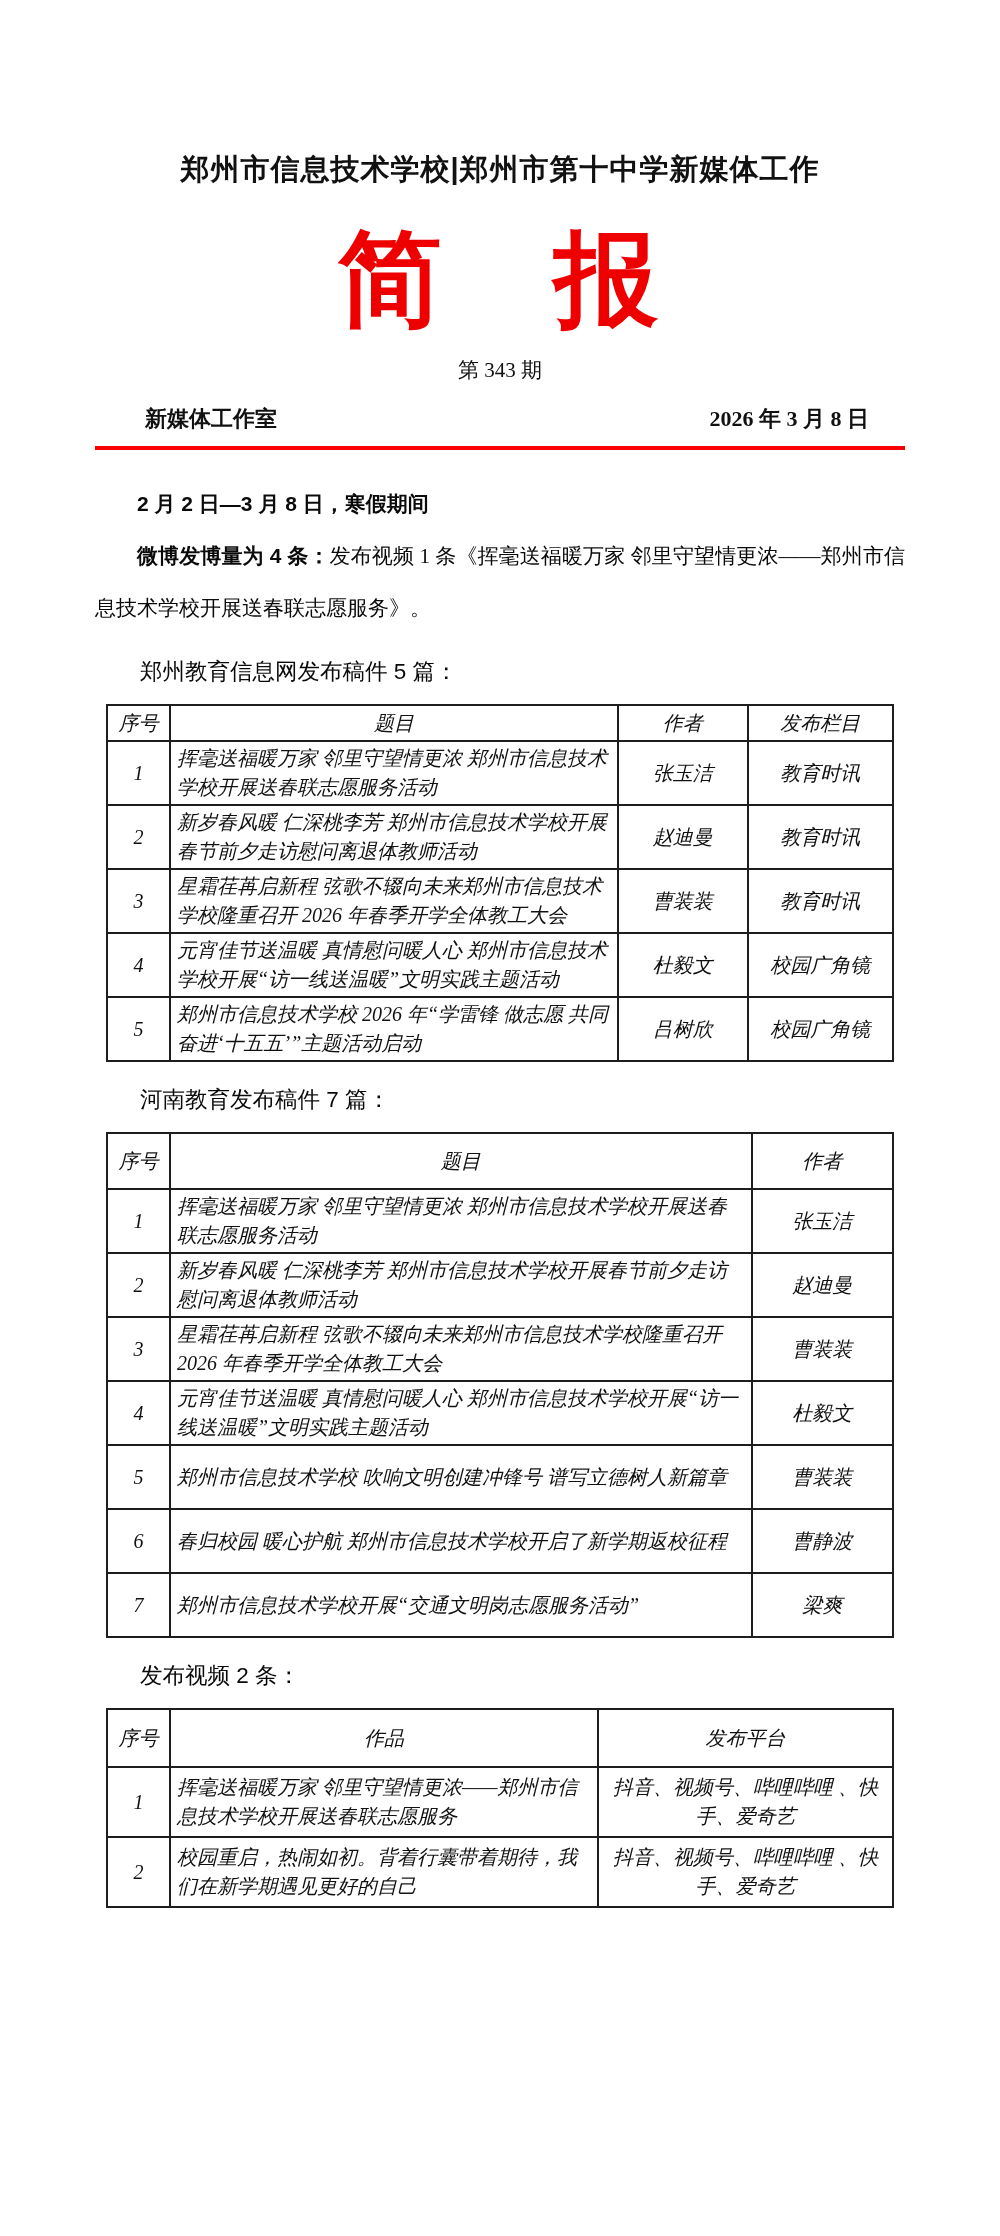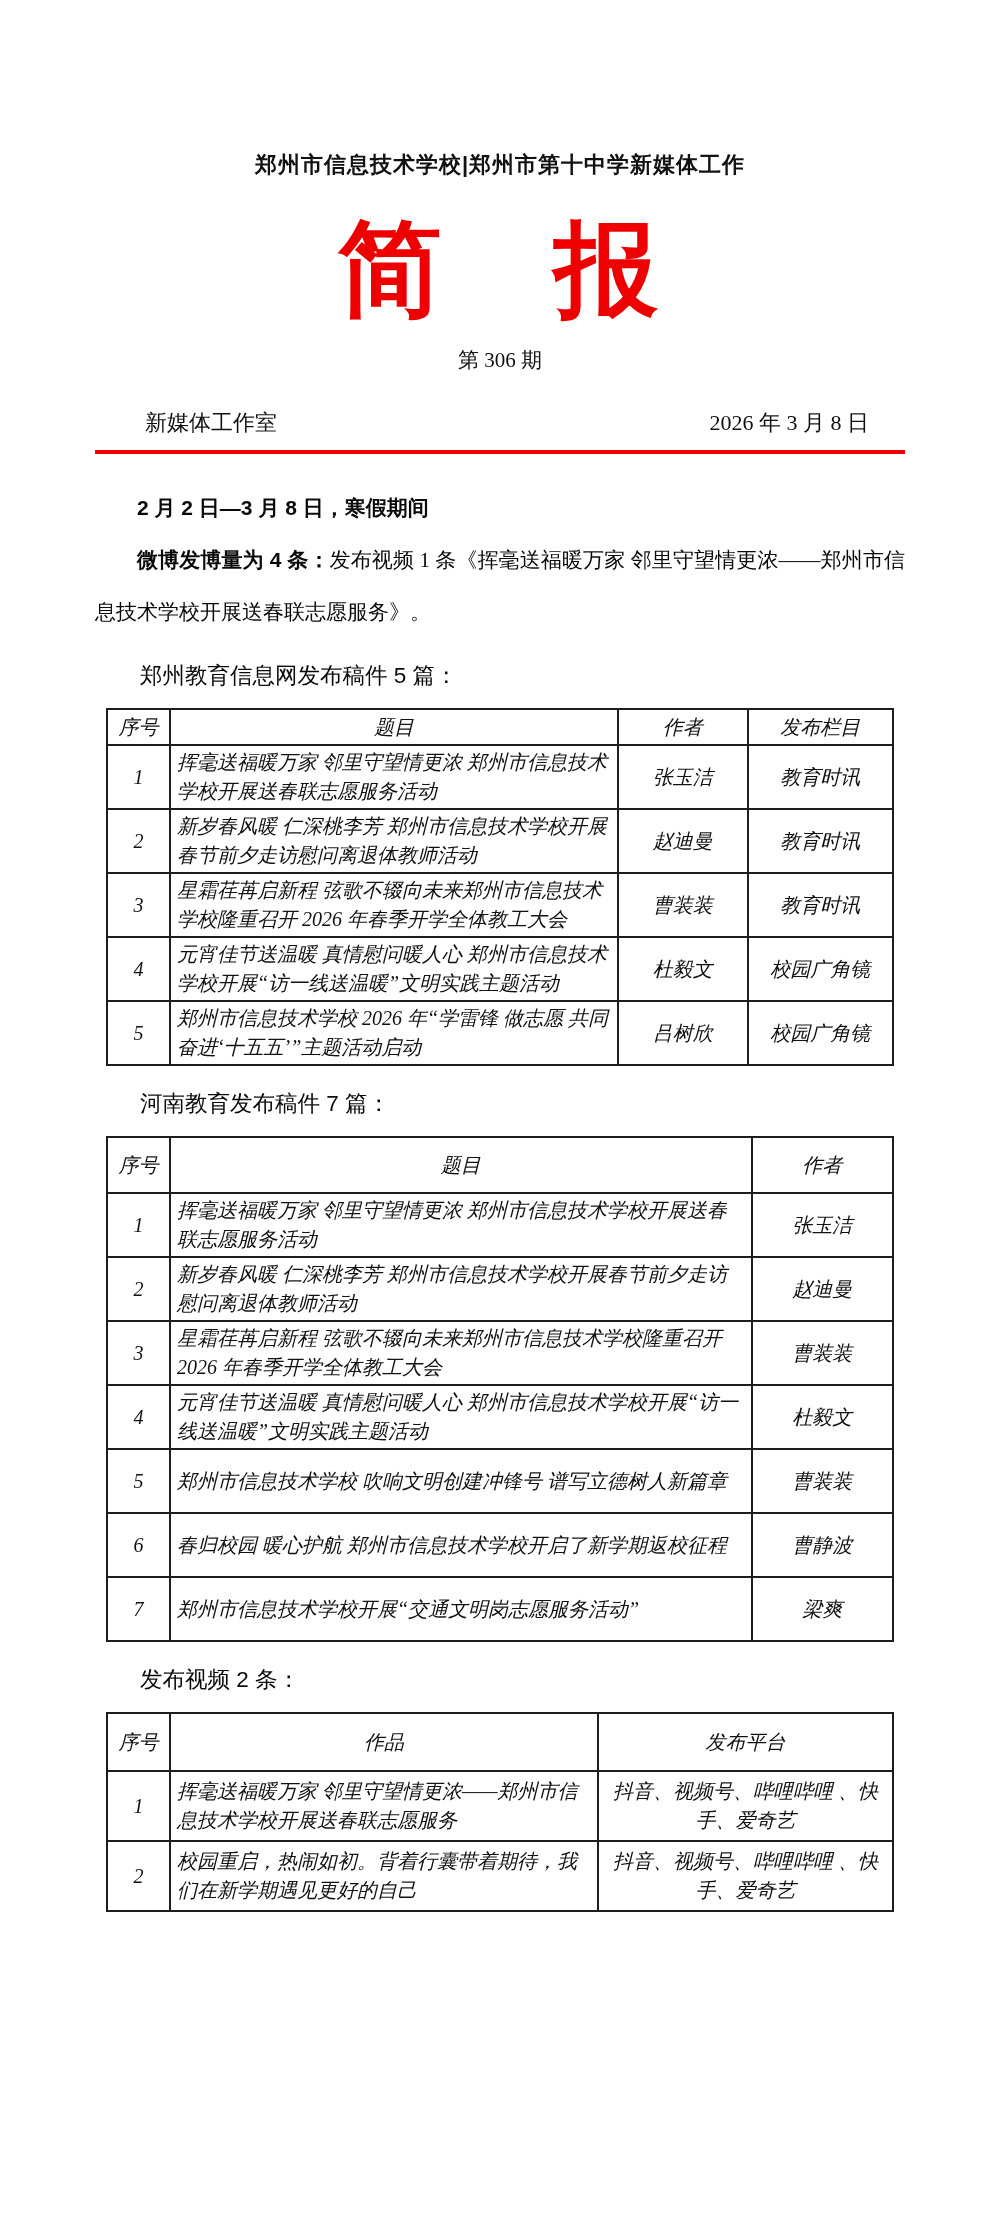--- a/index.html
+++ b/index.html
@@ -3,31 +3,31 @@
 <meta charset="utf-8">
 <style>
   html,body{margin:0;padding:0;background:#ffffff;}
   .page{
     width:1000px;height:2236px;margin:0 auto;background:#ffffff;
     box-sizing:border-box;padding:150px 95px 0 95px;overflow:hidden;
     font-family:"Liberation Serif","DejaVu Serif",serif;color:#000;
   }
   .org-line{
     text-align:center;font-family:"Liberation Sans","DejaVu Sans",sans-serif;
-    font-weight:bold;font-size:22px;letter-spacing:1px;color:#111;
+    font-weight:bold;font-size:29px;letter-spacing:1px;color:#111;
   }
   .big-title{
     margin-top:34px;text-align:center;color:#ee0000;
     font-family:"Liberation Sans","DejaVu Sans",sans-serif;
     font-weight:bold;font-size:104px;line-height:110px;letter-spacing:4px;
   }
   .issue-line{margin-top:22px;text-align:center;font-size:21px;color:#111;}
   .info-row{
-    margin-top:34px;display:flex;justify-content:space-between;align-items:baseline;
-    padding:0 36px 0 50px;font-size:22px;color:#111;
+    margin-top:20px;display:flex;justify-content:space-between;align-items:baseline;
+    padding:0 36px 0 50px;font-size:22px;color:#111;font-weight:bold;
   }
   .red-rule{margin-top:12px;height:4px;background:#f40000;}
   .body-text{margin-top:28px;}
   .body-text p{
     margin:0;font-size:21px;line-height:52px;text-align:justify;
     text-indent:2em;color:#0a0a0a;
   }
   .body-text p strong{font-family:"Liberation Sans","DejaVu Sans",sans-serif;font-weight:bold;}
   .section-heading{
     margin:16px 0 10px 0;text-indent:2em;font-size:22.5px;line-height:44px;
@@ -52,21 +52,21 @@
 </style>
 </head>
 <body>
 
 <div class="page">
 
   <div class="org-line">郑州市信息技术学校|郑州市第十中学新媒体工作</div>
 
   <div class="big-title">简　报</div>
 
-  <div class="issue-line">第 306 期</div>
+  <div class="issue-line">第 343 期</div>
 
   <div class="info-row">
     <span>新媒体工作室</span>
     <span>2026 年 3 月 8 日</span>
   </div>
 
   <div class="red-rule"></div>
 
   <div class="body-text">
     <p>

